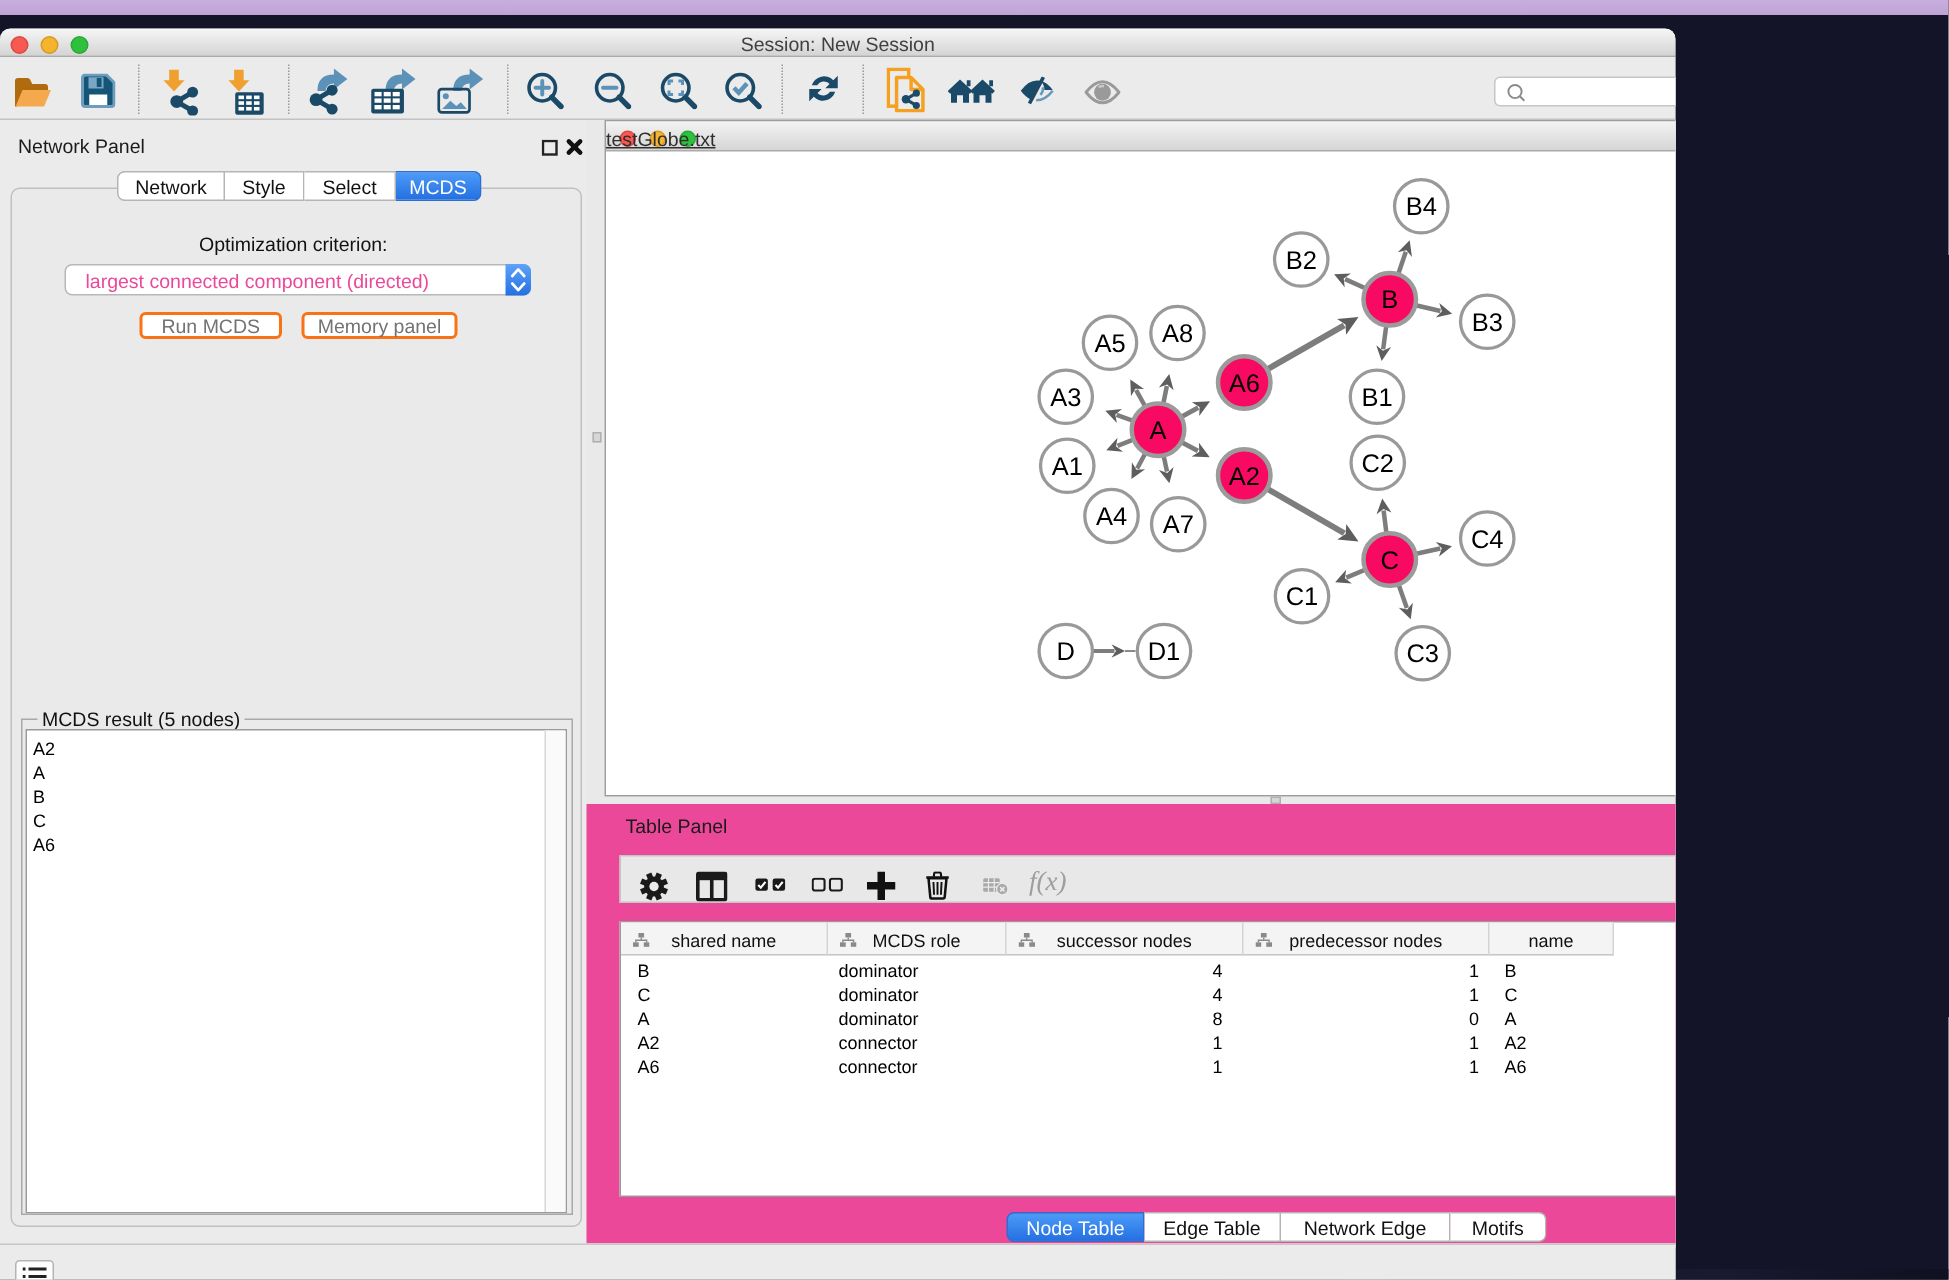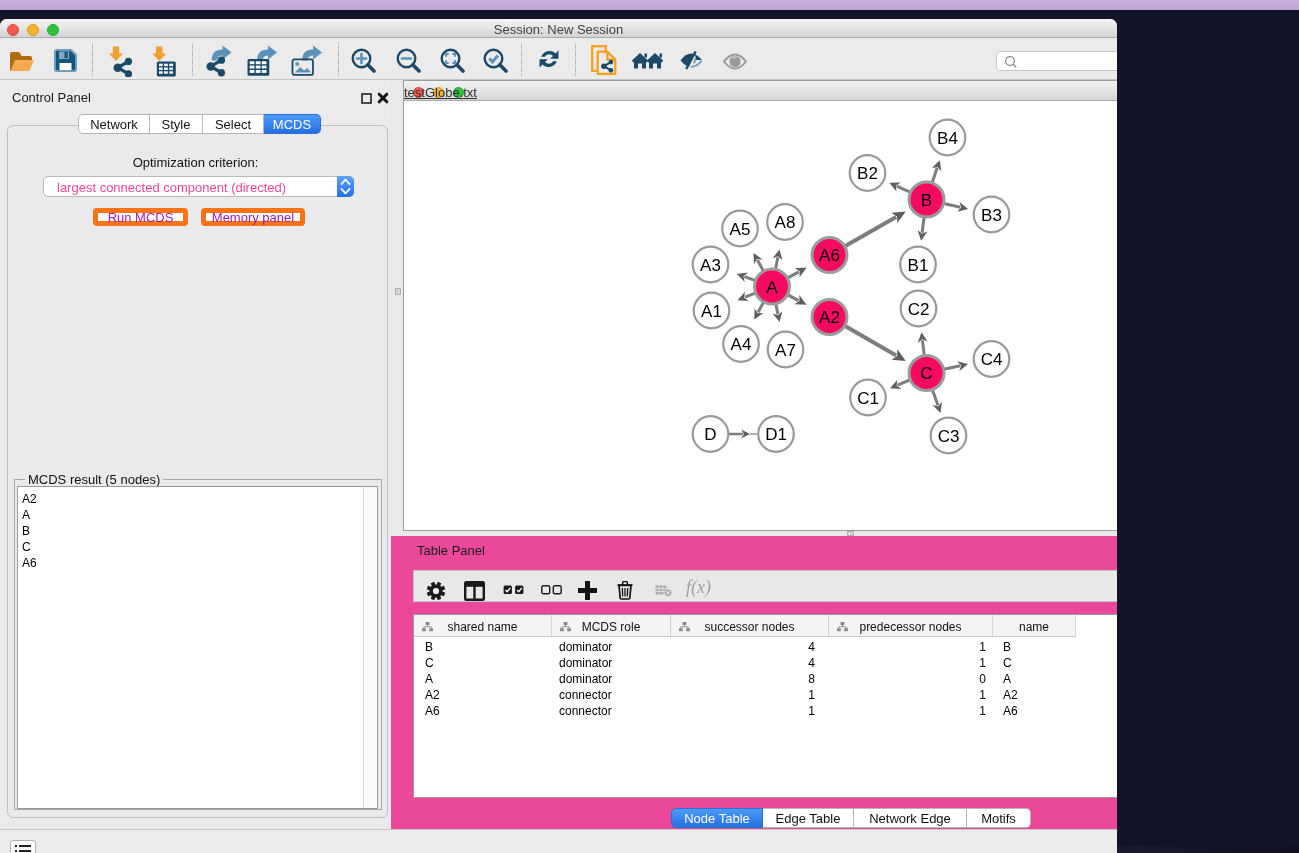--- a/index.html
+++ b/index.html
@@ -37,21 +37,21 @@
   .tab.sel { background:linear-gradient(#4d9bf8,#2470e2); color:#fff; border-color:#2a6fd4;
     border-radius:0 5px 5px 0; }
   #optlabel { position:absolute; left:0; top:75px; width:391px; text-align:center;
     font-size:13px; color:#111; }
   #dropdown { position:absolute; left:43px; top:96px; width:311px; height:21px;
     background:#fff; border:1px solid #b8b8b8; border-radius:5px; }
   #dropdown .dtext { position:absolute; left:13px; top:3px; font-size:13px; color:#ec4899; }
   #dropdown .stepper { position:absolute; right:-1px; top:-1px; width:17px; height:21px;
     background:linear-gradient(#5ea3f9,#2470e2); border-radius:0 5px 5px 0; }
   .btn { position:absolute; height:18px; background:#fff;
-    border:5px solid #f97316; border-radius:4px; font-size:13px; color:#a21caf;
+    border:2px solid #f97316; border-radius:4px; font-size:13px; color:#737373;
     display:flex; align-items:center; justify-content:center; }
   
   #mcdsfs { position:absolute; left:14px; top:399px; width:368px; height:331px; }
   #mcdsfs .leg { position:absolute; left:11px; top:-7px; background:#eaeaea;
     padding:0 3px; font-size:13px; color:#111; }
   #mcdsfs .fsborder { position:absolute; inset:0; border:1px solid #a9a9a9; }
   #mcdslist { position:absolute; left:3px; top:7px; width:361px; height:323px; padding-top:4px;
     background:#fff; border:1px solid #9a9a9a; font-size:12px; color:#000; }
   #mcdslist .item { padding-left:4px; height:16px; line-height:16px; }
   #mcdslist .sbar { position:absolute; right:0; top:0; width:14px; height:100%;
@@ -248,21 +248,21 @@
     <div class="tsep" style="left:575px"></div>
     <div id="searchbox">
         <svg width="16" height="16" style="position:absolute;left:6px;top:2px" viewBox="0 0 16 16">
           <circle cx="7" cy="7" r="4.4" fill="none" stroke="#8a8a8a" stroke-width="1.3"></circle>
           <line x1="10.2" y1="10.2" x2="13.2" y2="13.2" stroke="#8a8a8a" stroke-width="1.3"></line>
         </svg>
       </div>
   </div>
 
   <div id="cpanel">
-    <div class="ptitle">Control Panel</div>
+    <div class="ptitle">Network Panel</div>
     <svg width="11" height="11" viewBox="0 0 11 11" style="position:absolute;left:361px;top:13px">
         <rect x="1" y="1" width="9" height="9" fill="none" stroke="#222" stroke-width="1.6"></rect>
       </svg>
 <svg width="12" height="12" viewBox="0 0 12 12" style="position:absolute;left:377px;top:12px">
         <g stroke="#111" stroke-width="3" stroke-linecap="round">
           <line x1="2.2" y1="2.2" x2="9.8" y2="9.8"></line>
           <line x1="9.8" y1="2.2" x2="2.2" y2="9.8"></line>
         </g>
       </svg>
     <div id="cpbox"></div>

